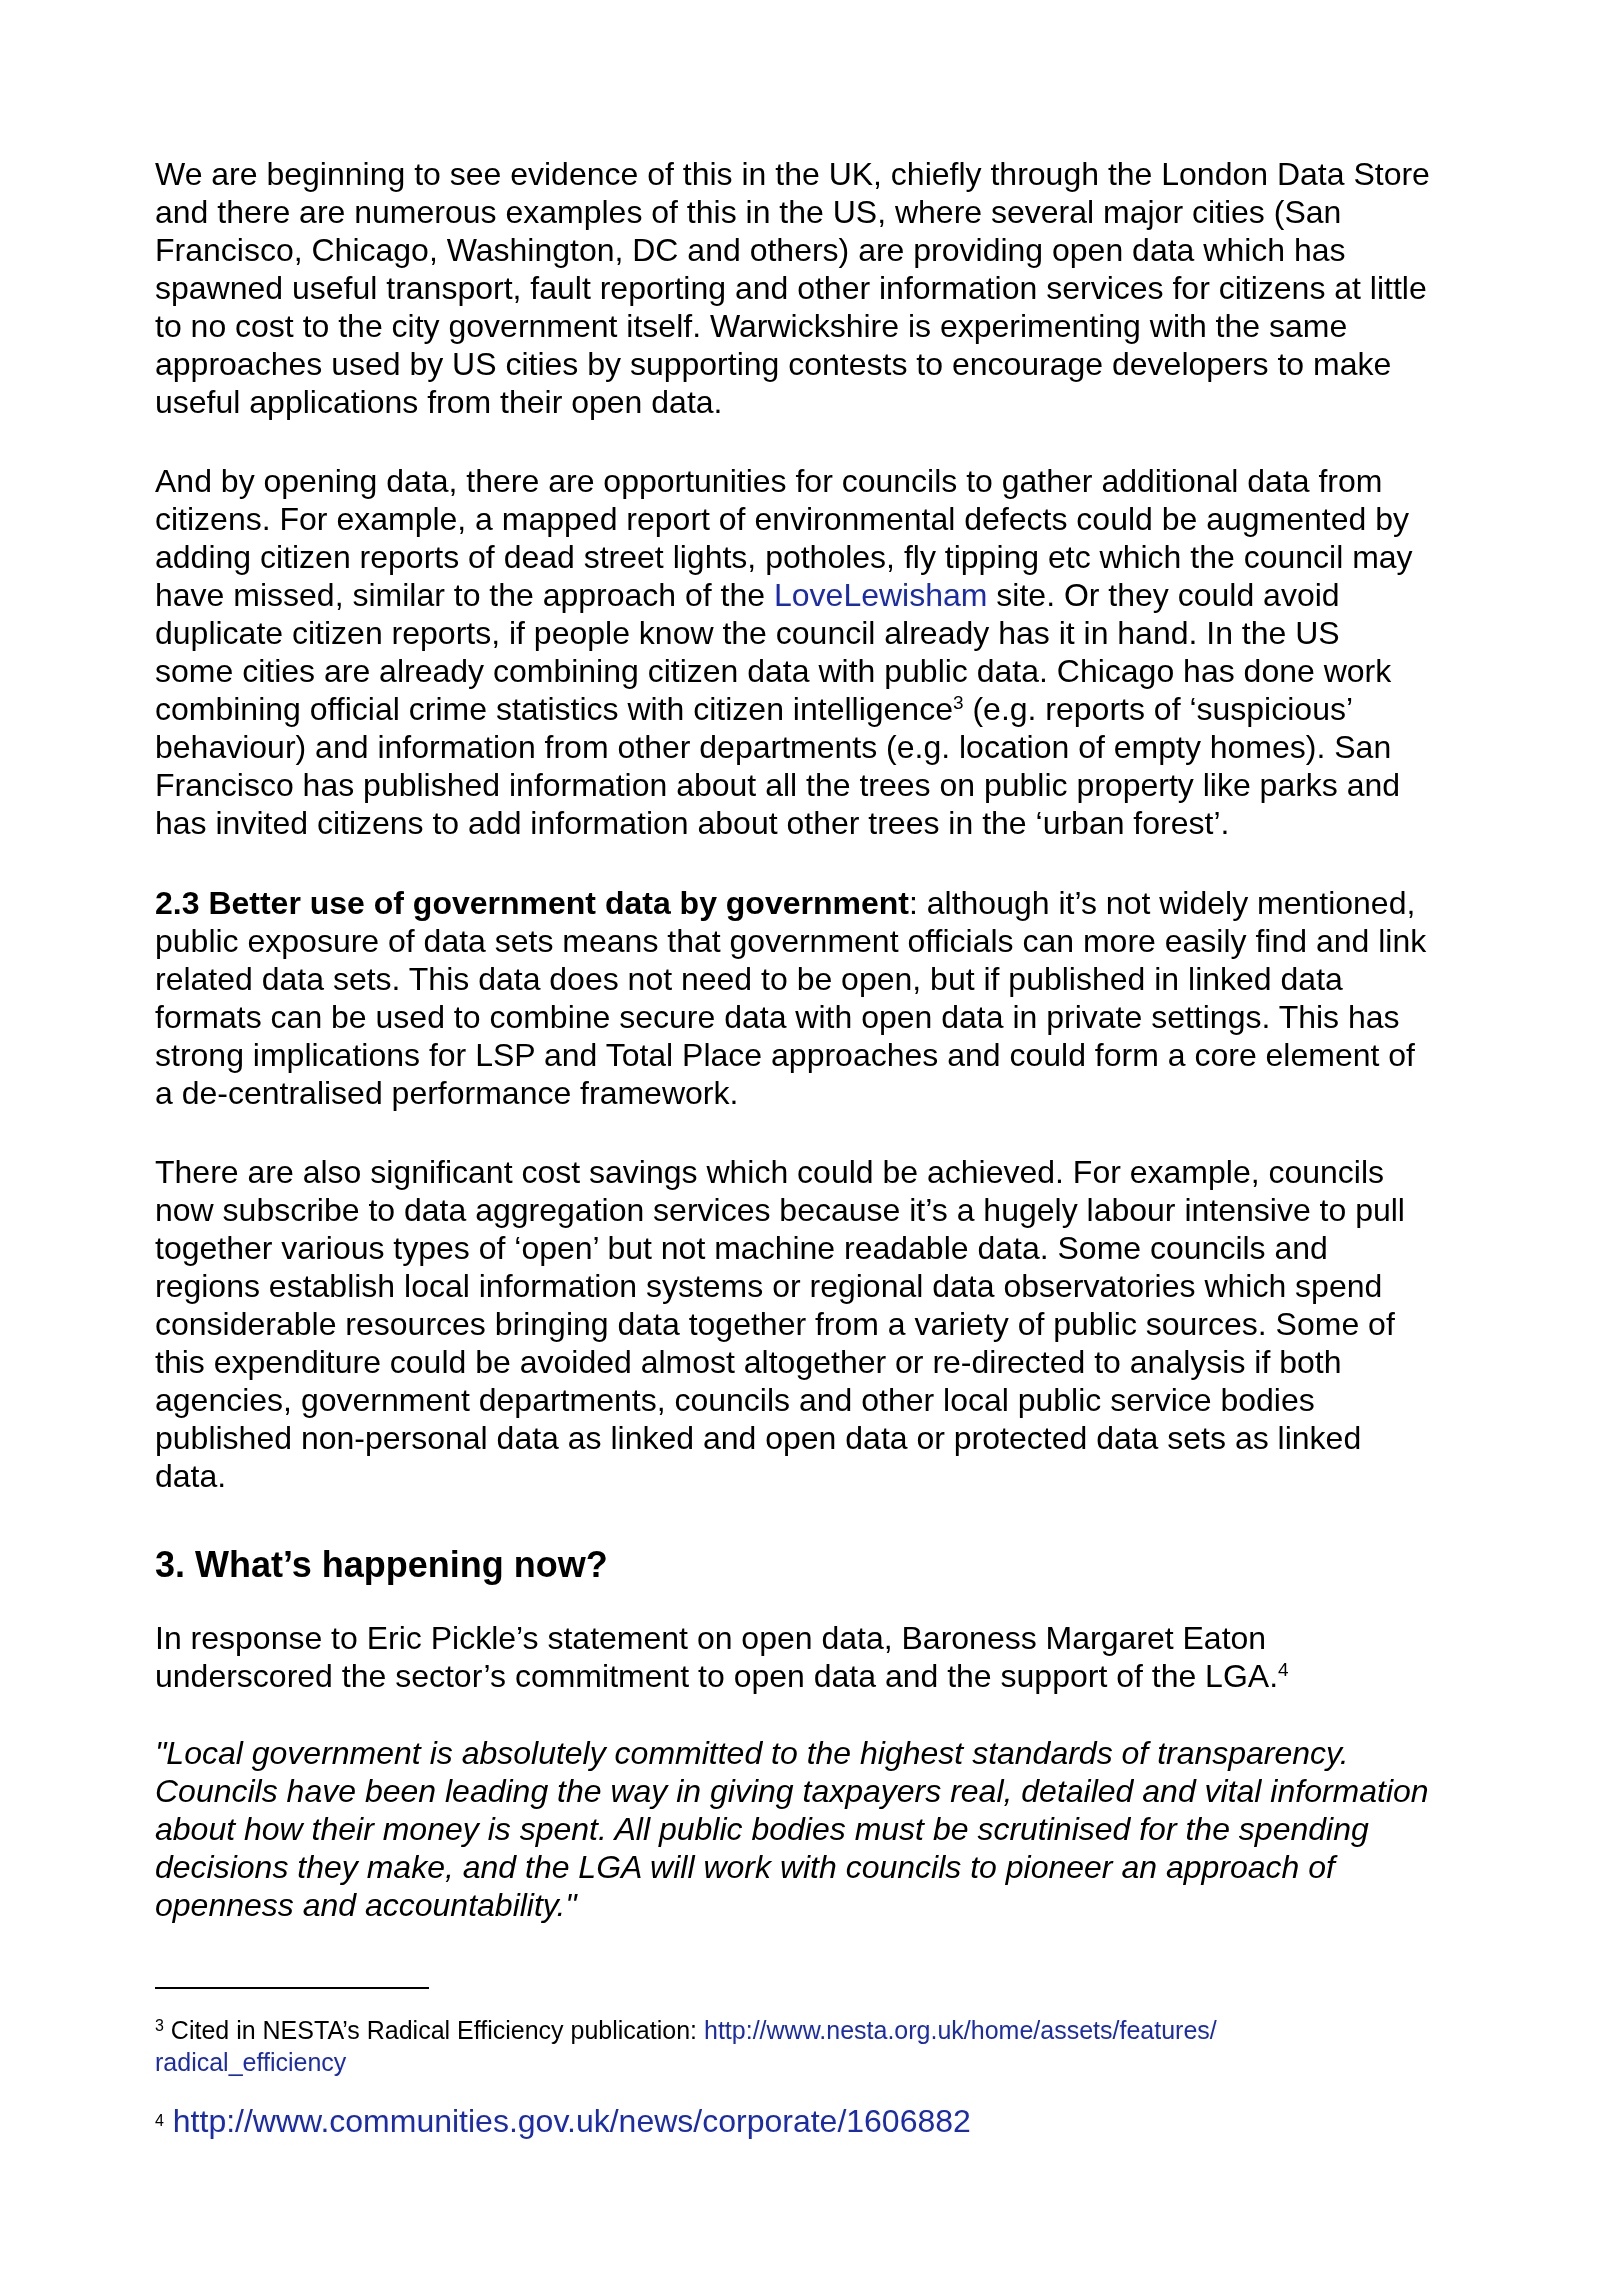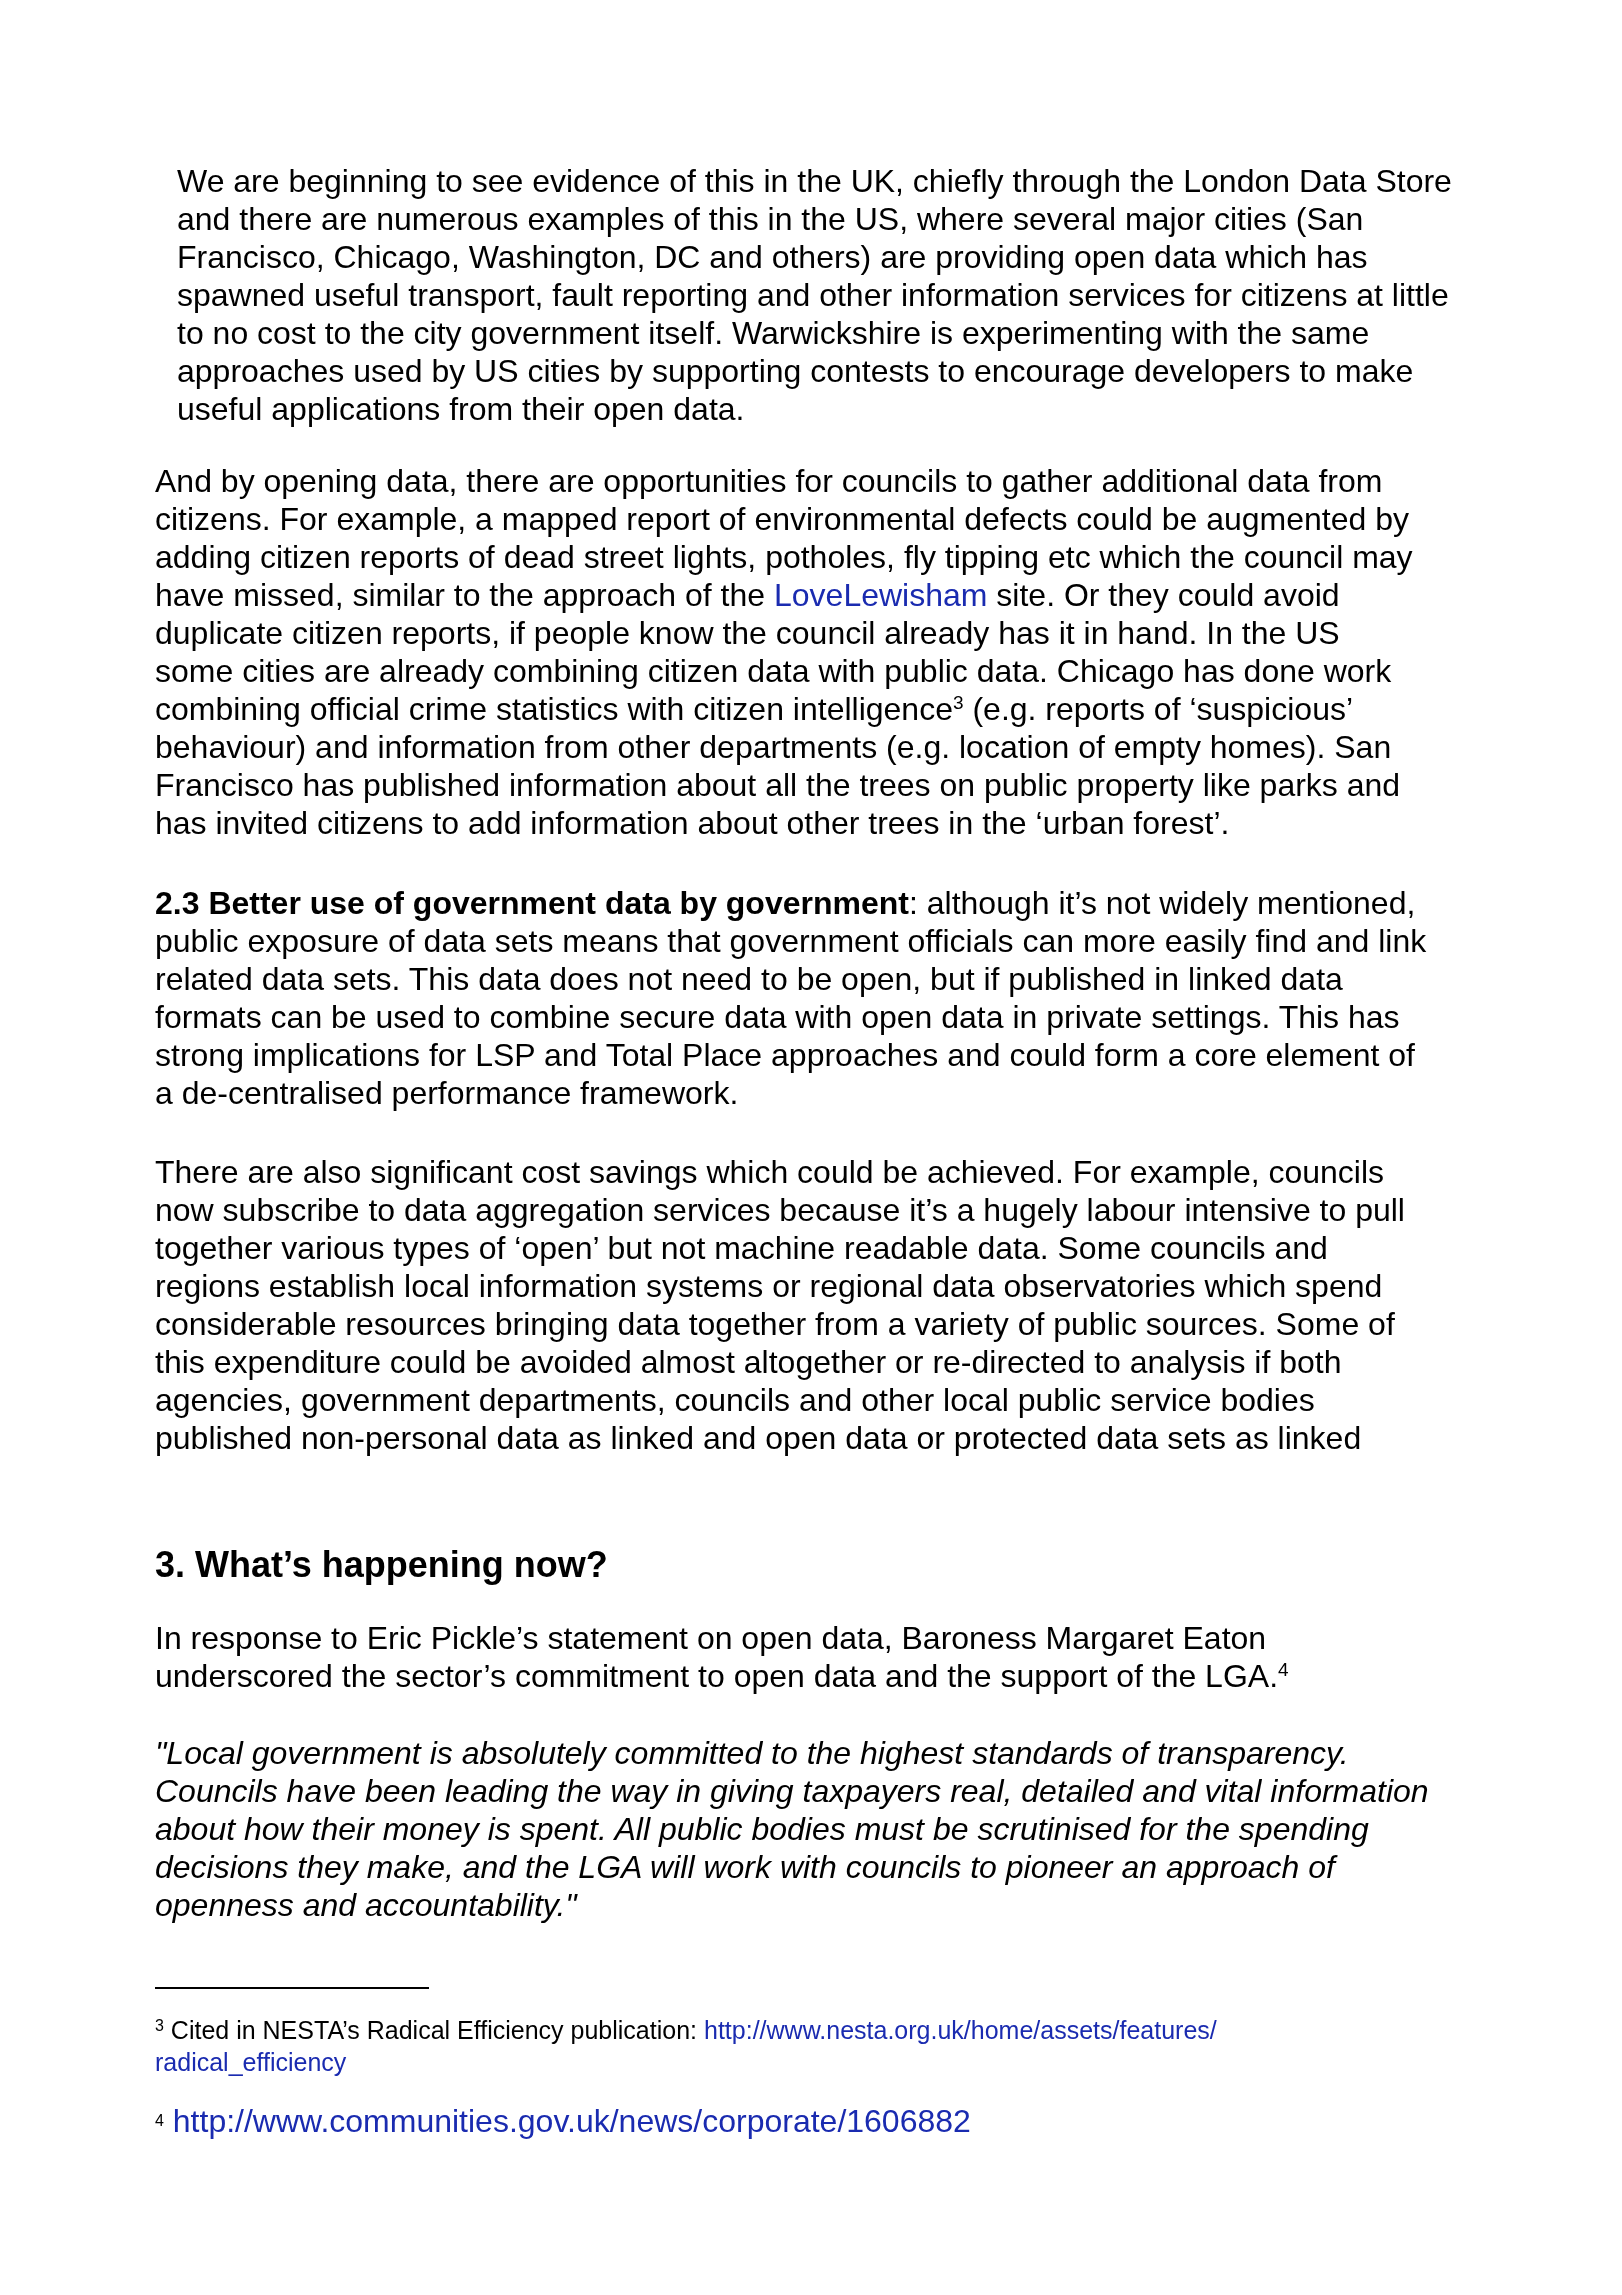--- a/index.html
+++ b/index.html
@@ -17,21 +17,21 @@
     .fn { position: absolute; left: 0; font-size: 25px; line-height: 32px; white-space: nowrap; }
     .fn sup { font-size: 16px; vertical-align: 8px; }
     .fn4 { position: absolute; left: 0; font-size: 32px; line-height: 38px; white-space: nowrap; text-align: center; }
     .fn4 sup { font-size: 16px; vertical-align: 6.3px; }
   </style>
 </head>
 <body>
 
 <div class="page">
 
-  <div class="p" style="top:162px;margin-left:22px;">
+  <div class="p" style="top:155px;">
     <span class="line">We are beginning to see evidence of this in the UK, chiefly through the London Data Store</span>
     <span class="line">and there are numerous examples of this in the US, where several major cities (San</span>
     <span class="line">Francisco, Chicago, Washington, DC and others) are providing open data which has</span>
     <span class="line">spawned useful transport, fault reporting and other information services for citizens at little</span>
     <span class="line">to no cost to the city government itself.   Warwickshire is experimenting with the same</span>
     <span class="line">approaches used by US cities by supporting contests to encourage developers to make</span>
     <span class="line">useful applications from their open data.</span>
   </div>
 
   <div class="p" style="top:462px;">
@@ -58,20 +58,21 @@
 
   <div class="p" style="top:1153px;">
     <span class="line">There are also significant cost savings which could be achieved.  For example, councils</span>
     <span class="line">now subscribe to data aggregation services because it’s a hugely labour intensive to pull</span>
     <span class="line">together various types of ‘open’ but not machine readable data.  Some councils and</span>
     <span class="line">regions establish local information systems or regional data observatories which spend</span>
     <span class="line">considerable resources bringing data together from a variety of public sources.  Some of</span>
     <span class="line">this expenditure could be avoided almost altogether or re-directed to analysis if both</span>
     <span class="line">agencies, government departments, councils and other local public service bodies</span>
     <span class="line">published non-personal data as linked and open data or protected data sets as linked</span>
+    <span class="line">data.</span>
   </div>
 
   <div class="h3" style="top:1543px;">3. What’s happening now?</div>
 
   <div class="p" style="top:1619px;">
     <span class="line">In response to Eric Pickle’s statement on open data, Baroness Margaret Eaton</span>
     <span class="line"><span>underscored the sector’s commitment to open data and the support of the LGA.</span><sup>4</sup></span>
   </div>
 
   <div class="p ital" style="top:1734px;">

